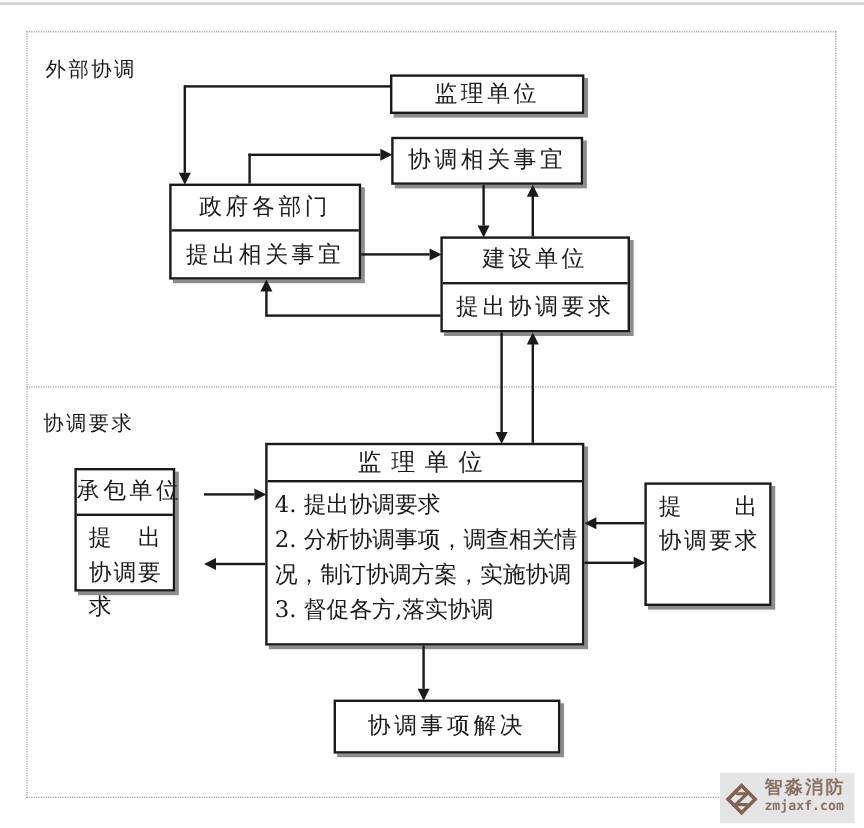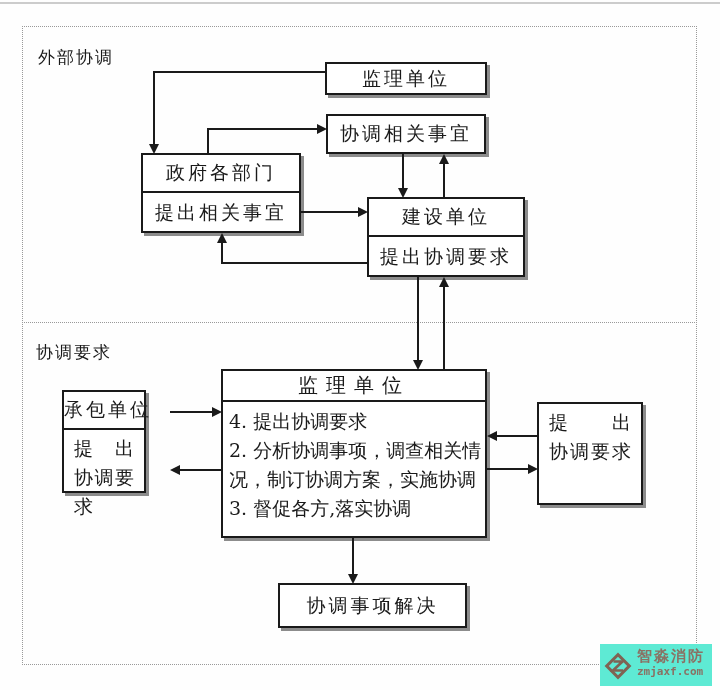--- a/index.html
+++ b/index.html
@@ -21,21 +21,21 @@
   .hline{position:absolute;height:2px;background:#1a1a1a;}
   .vline{position:absolute;width:2px;background:#1a1a1a;}
   .ah{position:absolute;width:0;height:0;}
   .ah.down{border-left:5px solid transparent;border-right:5px solid transparent;border-top:10px solid #1a1a1a;}
   .ah.up{border-left:5px solid transparent;border-right:5px solid transparent;border-bottom:10px solid #1a1a1a;}
   .ah.right{border-top:5px solid transparent;border-bottom:5px solid transparent;border-left:10px solid #1a1a1a;}
   .ah.left{border-top:5px solid transparent;border-bottom:5px solid transparent;border-right:10px solid #1a1a1a;}
   .main-body{padding:5px 3px 0 6px;font-size:19px;line-height:29px;text-align:left;}
   .spread{text-align:justify;text-align-last:justify;}
   .small-lower{padding:4px 10px 0 10px;line-height:29px;font-size:19px;}
-  #watermark{position:absolute;left:600px;top:644px;width:112px;height:42px;background:#5eead4;z-index:6;}
+  #watermark{position:absolute;left:600px;top:644px;width:112px;height:42px;background:#e5e5e5;z-index:6;}
   #watermark .brand{position:absolute;left:37px;top:3px;font-size:15px;font-weight:bold;
     color:#8a7164;letter-spacing:2px;font-family:"DejaVu Sans","Liberation Sans",sans-serif;white-space:nowrap;}
   #watermark .site{position:absolute;left:37px;top:21px;font-size:11px;font-weight:bold;
     color:#8a7164;font-family:"DejaVu Sans Mono","Liberation Mono",monospace;white-space:nowrap;}
   .z5{z-index:5;}
 </style>
 </head>
 <body>
 
 <div id="canvas">

